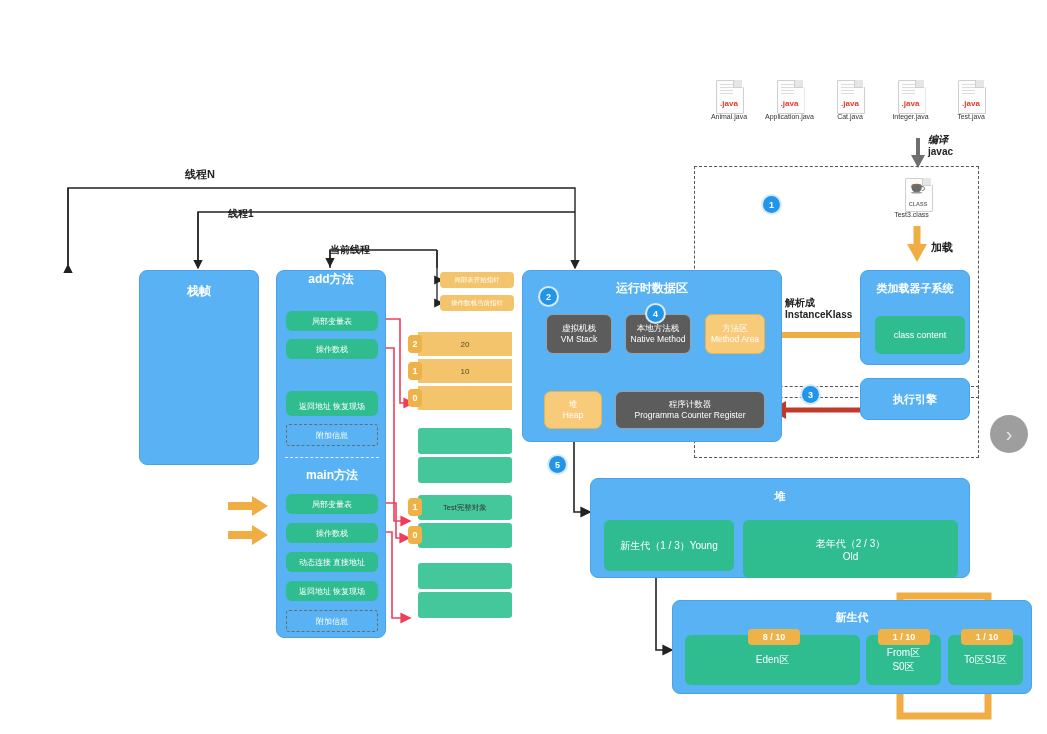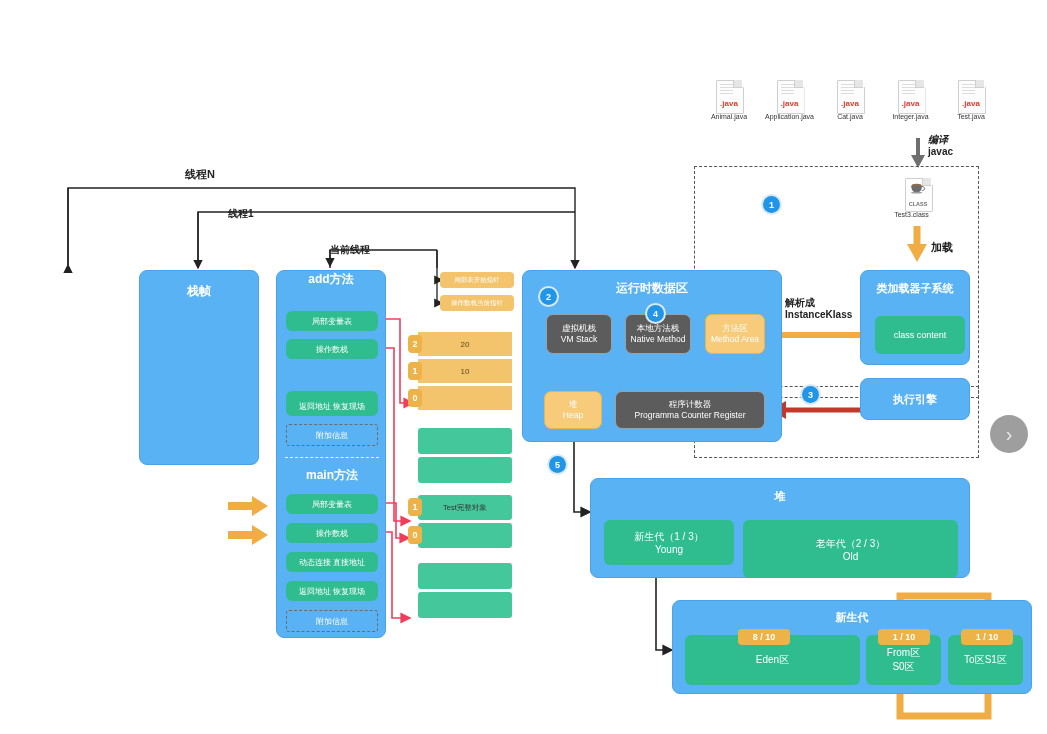--- a/index.html
+++ b/index.html
@@ -366,37 +366,37 @@
     <div class="abs green-flat" style="left:0;top:29px;width:94px;height:26px;"></div>
   </div>
 
   <svg width="1047" height="734">
     <path d="M228,502 L252,502 L252,496 L268,506 L252,516 L252,510 L228,510 z" fill="#f0ad43"></path>
     <path d="M228,531 L252,531 L252,525 L268,535 L252,545 L252,539 L228,539 z" fill="#f0ad43"></path>
   </svg>
 
   <div class="abs blue-box" style="left:590px;top:478px;width:380px;height:100px;">
     <div class="title-w" style="font-size:11px;margin-top:10px;">堆</div>
-    <div class="abs green-box" style="left:13px;top:41px;width:130px;height:45px;flex-direction:column;font-size:10px;">
+    <div class="abs green-box" style="left:13px;top:41px;width:130px;height:51px;flex-direction:row;font-size:10px;">
       <span>新生代（1 / 3）</span>
       <span>Young</span>
     </div>
     <div class="abs green-box" style="left:152px;top:41px;width:215px;height:58px;flex-direction:column;font-size:10px;">
       <span>老年代（2 / 3）</span>
       <span>Old</span>
     </div>
   </div>
 
   <div class="abs blue-box" style="left:672px;top:600px;width:360px;height:94px;">
     <div class="title-w" style="font-size:11px;margin-top:9px;">新生代</div>
 
     <div class="abs green-box" style="left:12px;top:34px;width:175px;height:50px;flex-direction:column;font-size:10px;">
       <span>Eden区</span>
     </div>
-    <div class="abs orange-tag" style="left:65px;top:28px;width:52px;height:16px;">8 / 10</div>
+    <div class="abs orange-tag" style="left:75px;top:28px;width:52px;height:16px;">8 / 10</div>
 
     <div class="abs green-box" style="left:193px;top:34px;width:75px;height:50px;flex-direction:column;font-size:10px;">
       <span>From区</span>
       <span>S0区</span>
     </div>
     <div class="abs orange-tag" style="left:205px;top:28px;width:52px;height:16px;">1 / 10</div>
 
     <div class="abs green-box" style="left:275px;top:34px;width:75px;height:50px;flex-direction:row;font-size:10px;">
       <span>To区</span>
       <span>S1区</span>

